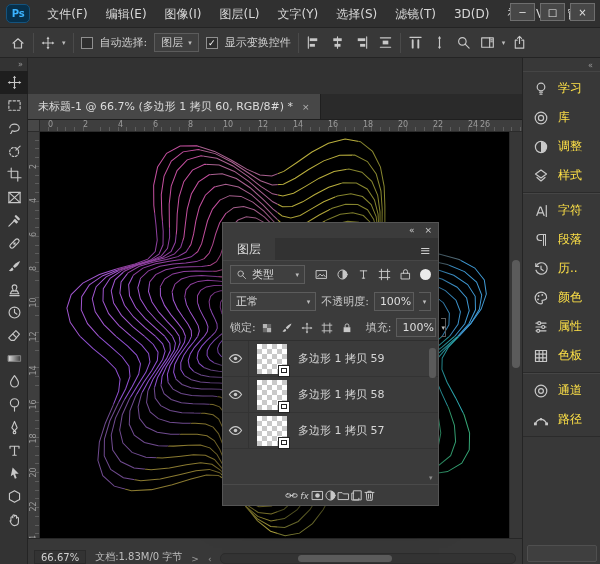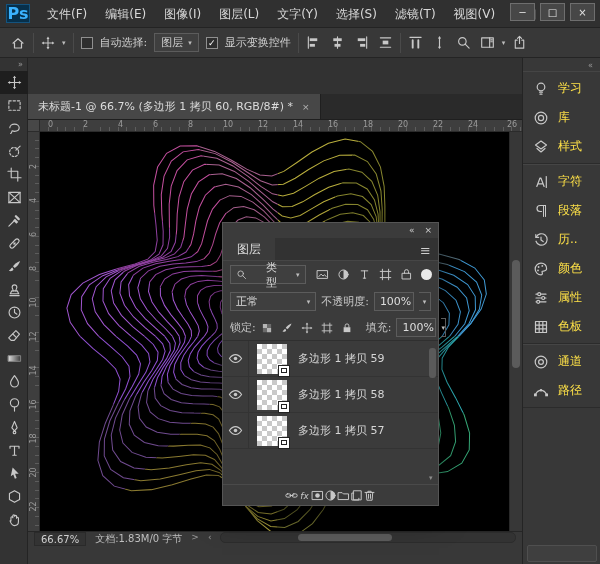--- a/index.html
+++ b/index.html
@@ -3,22 +3,22 @@
 <meta charset="utf-8">
 <style>
   * { box-sizing: border-box; margin: 0; padding: 0; }
   html,body { width:600px; height:564px; background:#222; }
   .app { position:relative; width:600px; height:564px; background:#323232; overflow:hidden;
          font-family:"DejaVu Sans", sans-serif; color:#ccc; }
 
   
   .titlebar { position:absolute; top:0; left:0; right:0; height:28px; background:#303030;
               border-bottom:1px solid #232323; display:flex; align-items:center; padding-left:6px; z-index:6; }
-  .ps-logo { width:24px; height:19px; background:#07304b; color:#3bb3ff; font-size:16px; font-weight:bold;
-             display:flex; align-items:center; justify-content:center; border:1px solid #14537e; border-radius:0; }
+  .ps-logo { width:38px; height:19px; background:#07304b; color:#3bb3ff; font-size:10px; font-weight:bold;
+             display:flex; align-items:center; justify-content:center; border:1px solid #14537e; border-radius:5px; }
   .menus { display:flex; margin-left:8px; }
   .menu-item { font-size:12px; color:#d8d8d8; padding:0 9px; line-height:26px; white-space:nowrap; }
   .win-controls { position:absolute; right:5px; top:3px; display:flex; gap:5px; }
   .win-btn { width:25px; height:18px; display:flex; align-items:center; justify-content:center;
              font-size:10px; color:#e2e2e2; background:#474747; border:1px solid #6e6e6e; }
 
   
   .optionsbar { position:absolute; top:28px; left:0; right:0; height:30px; background:#383838;
                 border-bottom:1px solid #242424; display:flex; align-items:center; gap:7px;
                 padding:0 10px; font-size:11px; color:#cfcfcf; z-index:5; }
@@ -65,41 +65,41 @@
   .ruler-left { position:absolute; top:38px; left:0; width:12px; bottom:19px; background:#3e3e3e;
                 border-right:1px solid #2b2b2b;
                 background-image:repeating-linear-gradient(to bottom, transparent 0 7.75px, #5d5d5d 7.75px 8.75px);
                 background-size:4px 100%; background-position:100% 0; background-repeat:repeat-y; }
   .rl-label { position:absolute; left:0px; width:10px; text-align:center; font-size:8px; color:#9c9c9c;
               transform:rotate(-90deg); }
   .canvas { position:absolute; left:12px; top:38px; right:13px; bottom:19px; background:#000; overflow:hidden; }
   .vscroll { position:absolute; top:38px; right:0; width:13px; bottom:19px; background:#373737;
              border-left:1px solid #2a2a2a; }
   .vscroll-thumb { position:absolute; left:2px; right:2px; top:128px; height:108px; background:#5b5b5b; border-radius:4px; }
-  .statusbar { position:absolute; left:0; right:0; bottom:0; height:33px; background:#383838;
-               border-top:1px solid #262626; display:flex; align-items:flex-start; gap:9px;
+  .statusbar { position:absolute; left:0; right:0; bottom:0; height:26px; background:#383838;
+               border-top:1px solid #262626; display:flex; align-items:flex-end; gap:9px;
                font-size:10px; color:#bfbfbf; padding:0 6px; }
   .zoom-field { border:1px solid #2a2a2a; background:#333; padding:0 6px; height:14px; line-height:13px;
                 font-size:10px; color:#d0d0d0; }
   .status-arrow { color:#9a9a9a; font-size:9px; }
   .hscroll { position:relative; flex:1; height:11px; background:#333; border:1px solid #2c2c2c; border-radius:5px; }
   .hscroll-thumb { position:absolute; top:1px; bottom:1px; left:26%; width:32%; background:#5b5b5b; border-radius:4px; }
 
   
   .layers-panel { position:absolute; left:222px; top:222px; width:217px; height:284px; background:#3b3b3b;
                   border:1px solid #555; box-shadow:0 10px 26px rgba(0,0,0,.6); z-index:20; font-size:11px; }
   .lp-top { height:15px; position:relative; }
   .lp-top-icons { position:absolute; right:6px; top:2px; display:flex; gap:10px; font-size:9px; color:#cfcfcf; }
   .lp-tabrow { height:23px; background:#323232; border-bottom:1px solid #464646; position:relative; display:flex; }
   .lp-tab { background:#3b3b3b; padding:0 14px; display:flex; align-items:center; font-size:12px; color:#dcdcdc; }
   .lp-menu { position:absolute; right:7px; bottom:3px; font-size:13px; color:#cfcfcf; line-height:1; }
   .lp-row { display:flex; align-items:center; padding:0 7px; gap:5px; }
   .lp-filter { height:27px; }
   .lp-field { display:flex; align-items:center; border:1px solid #5c5c5c; background:#3f3f3f; height:19px;
-              padding:4px 5px; gap:19px; font-size:11px; color:#ddd; }
+              padding:4px 5px; gap:5px; font-size:11px; color:#ddd; }
   .lp-ficons { display:flex; gap:8px; margin-left:5px; align-items:center; flex:1; }
   .circle-toggle { width:11px; height:11px; border-radius:50%; background:#eaeaea; margin-left:auto; }
   .lp-blend { height:27px; }
   .lp-lock { height:25px; }
   .small-label { color:#c8c8c8; white-space:nowrap; }
   .chev-box { border:1px solid #5c5c5c; border-left:none; height:19px; width:13px; display:flex;
               align-items:center; justify-content:center; font-size:7px; color:#bdbdbd; }
   .lock-icons { display:flex; gap:8px; align-items:center; }
   .lp-list { position:relative; border-top:1px solid #2f2f2f; height:144px; overflow:hidden; }
   .layer-row { display:flex; align-items:center; height:36px; border-bottom:1px solid #333; position:relative; }
@@ -133,20 +133,21 @@
   <div class="titlebar">
     <div class="ps-logo">Ps</div>
     <div class="menus">
         <span class="menu-item">文件(F)</span>
         <span class="menu-item">编辑(E)</span>
         <span class="menu-item">图像(I)</span>
         <span class="menu-item">图层(L)</span>
         <span class="menu-item">文字(Y)</span>
         <span class="menu-item">选择(S)</span>
         <span class="menu-item">滤镜(T)</span>
+        <span class="menu-item">3D(D)</span>
         <span class="menu-item">视图(V)</span>
         <span class="menu-item">窗口</span>
       </div>
     <div class="win-controls">
       <div class="win-btn">─</div>
       <div class="win-btn">□</div>
       <div class="win-btn">×</div>
     </div>
   </div>
 
@@ -385,20 +386,29 @@
               <svg width="16" height="16" viewBox="0 0 16 16" fill="none" stroke="#c8c8c8" stroke-width="1.2" stroke-linecap="round" stroke-linejoin="round">
                 <circle cx="8" cy="8" r="5.8"></circle>
                 <circle cx="8" cy="8" r="2.6"></circle>
               </svg>
             </span>
             <span class="rd-label">库</span>
           </div>
           <div class="rd-item">
             <span>
               <svg width="16" height="16" viewBox="0 0 16 16" fill="none" stroke="#c8c8c8" stroke-width="1.2" stroke-linecap="round" stroke-linejoin="round">
+                <circle cx="8" cy="8" r="5.6"></circle>
+                <path fill="#c8c8c8" stroke="none" d="M8 2.4a5.6 5.6 0 010 11.2z"></path>
+              </svg>
+            </span>
+            <span class="rd-label">调整</span>
+          </div>
+          <div class="rd-item">
+            <span>
+              <svg width="16" height="16" viewBox="0 0 16 16" fill="none" stroke="#c8c8c8" stroke-width="1.2" stroke-linecap="round" stroke-linejoin="round">
                 <path d="M2.5 6L8 2l5.5 4L8 10z"></path>
                 <path d="M4 9.5L8 13l4-3.5"></path>
               </svg>
             </span>
             <span class="rd-label">样式</span>
           </div>
         </div>
         <div class="rd-group">
           <div class="rd-item">
             <span>
@@ -500,21 +510,21 @@
         <span class="rt-label" style="left: 113px;">6</span>
         <span class="rt-label" style="left: 148px;">8</span>
         <span class="rt-label" style="left: 183px;">10</span>
         <span class="rt-label" style="left: 218px;">12</span>
         <span class="rt-label" style="left: 253px;">14</span>
         <span class="rt-label" style="left: 288px;">16</span>
         <span class="rt-label" style="left: 323px;">18</span>
         <span class="rt-label" style="left: 358px;">20</span>
         <span class="rt-label" style="left: 393px;">22</span>
         <span class="rt-label" style="left: 428px;">24</span>
-        <span class="rt-label" style="left: 467px;">26</span>
+        <span class="rt-label" style="left: 440px;">26</span>
       </div>
     <div class="ruler-left" id="ruler-left">
         <span class="rl-label" style="top: 30px;">2</span>
         <span class="rl-label" style="top: 64px;">4</span>
         <span class="rl-label" style="top: 98px;">6</span>
         <span class="rl-label" style="top: 132px;">8</span>
         <span class="rl-label" style="top: 166px;">10</span>
         <span class="rl-label" style="top: 200px;">12</span>
         <span class="rl-label" style="top: 234px;">14</span>
         <span class="rl-label" style="top: 268px;">16</span>

